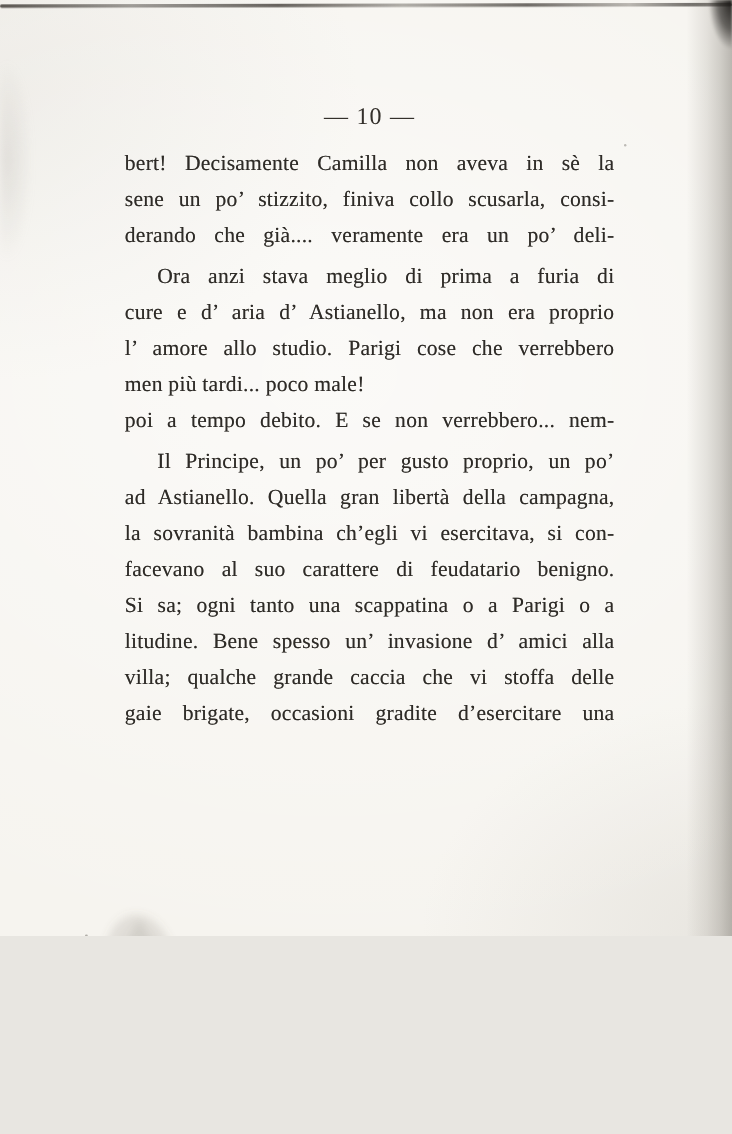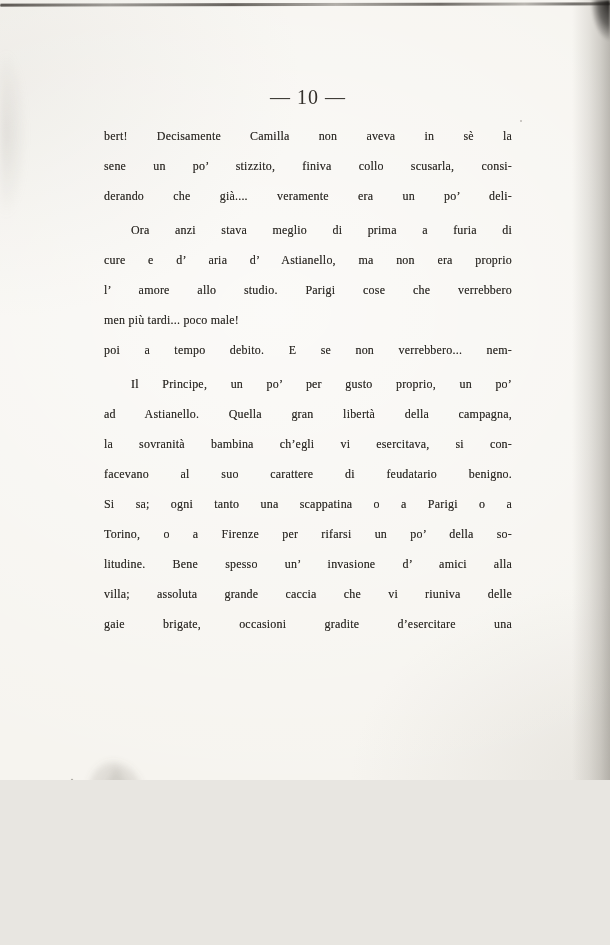--- a/index.html
+++ b/index.html
@@ -71,21 +71,21 @@
     text-align: center;
     font-size: 20px;
     letter-spacing: 1px;
     color: #34302b;
   }
   .text-block {
     position: absolute;
     top: 121px;
     left: 104px;
     width: 408px;
-    font-size: 12px;
+    font-size: 18px;
     line-height: 30px;
     letter-spacing: 0.2px;
     text-shadow: 0 0 0.5px rgba(46,43,39,0.55);
   }
   .text-line {
     text-align: justify;
     text-align-last: justify;
     white-space: normal;
   }
   .text-line.para-end {
@@ -144,23 +144,22 @@
       <div class="text-line indent">Ora anzi stava meglio di prima a furia di</div>
       <div class="text-line">cure e d’ aria d’ Astianello, ma non era proprio</div>
       <div class="text-line">l’ amore allo studio. Parigi cose che verrebbero</div>
       <div class="text-line para-end">men più tardi... poco male!</div>
       <div class="text-line">poi a tempo debito. E se non verrebbero... nem-</div>
       <div class="text-line indent">Il Principe, un po’ per gusto proprio, un po’</div>
       <div class="text-line">ad Astianello. Quella gran libertà della campagna,</div>
       <div class="text-line">la sovranità bambina ch’egli vi esercitava, si con-</div>
       <div class="text-line">facevano al suo carattere di feudatario benigno.</div>
       <div class="text-line">Si sa; ogni tanto una scappatina o a Parigi o a</div>
-      <div class="text-line">Torino, o a Firenze per rifarsi un po’ della so-</div>
       <div class="text-line">litudine. Bene spesso un’ invasione d’ amici alla</div>
-      <div class="text-line">villa; assoluta grande caccia che vi riuniva delle</div>
+      <div class="text-line">villa; qualche grande caccia che vi stoffa delle</div>
       <div class="text-line">gaie brigate, occasioni gradite d’esercitare una</div>
     </div>
 
   <svg class="smudge" viewBox="0 0 230 200" xmlns="http://www.w3.org/2000/svg">
     <defs>
       <filter id="soft">
           <feGaussianBlur stdDeviation="1.8"></feGaussianBlur>
         </filter>
       <filter id="softer">
           <feGaussianBlur stdDeviation="3.5"></feGaussianBlur>

